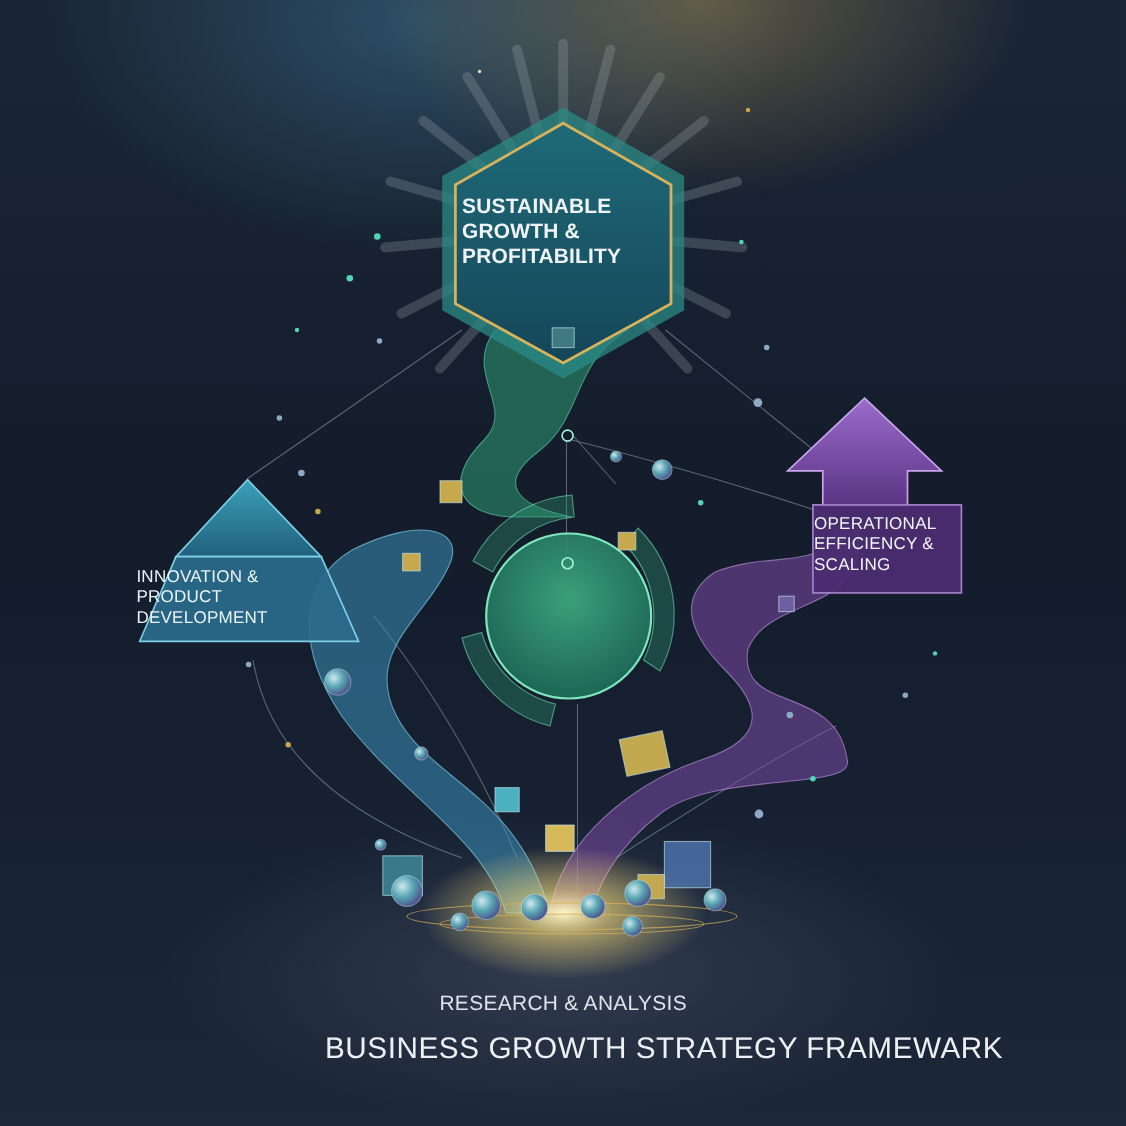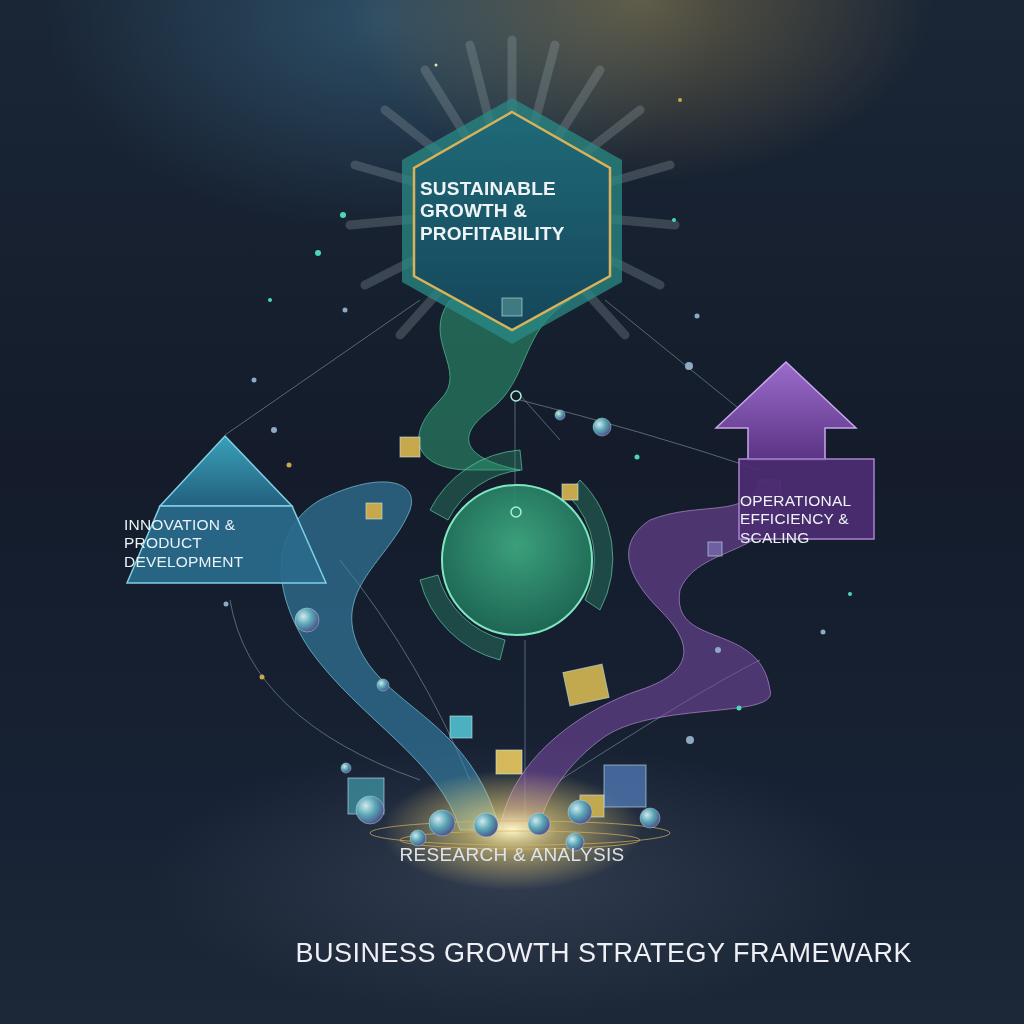--- a/index.html
+++ b/index.html
@@ -8,22 +8,22 @@
     background:
       radial-gradient(ellipse 420px 260px at 640px 0px, rgba(150,130,80,0.55), rgba(0,0,0,0) 70%),
       radial-gradient(ellipse 480px 300px at 380px 20px, rgba(60,110,140,0.55), rgba(0,0,0,0) 70%),
       radial-gradient(ellipse 520px 200px at 512px 880px, rgba(70,80,100,0.55), rgba(0,0,0,0) 70%),
       linear-gradient(180deg,#1a2636 0%,#141c2b 45%,#172234 80%,#1c2737 100%);}
   svg.art{position:absolute;left:0;top:0;}
   .label{position:absolute;color:#eef4f6;text-align:left;font-weight:bold;letter-spacing:0.2px;line-height:1.18;}
   .hex-label{left:420px;top:178px;width:184px;font-size:19px;}
   .tri-label{left:124px;top:516px;width:180px;font-size:15.5px;font-weight:normal;color:#e8f3f6;}
   .circle-label{left:415px;top:538px;width:200px;font-size:16px;font-weight:normal;}
-  .box-label{left:740px;top:492px;width:134px;font-size:15.5px;font-weight:normal;}
-  .sub-label{position:absolute;left:312px;top:844px;width:400px;text-align:center;color:#dfe3ea;font-size:19px;letter-spacing:0.3px;}
+  .box-label{left:740px;top:468px;width:134px;font-size:15.5px;font-weight:normal;}
+  .sub-label{position:absolute;left:312px;top:902px;width:400px;text-align:center;color:#dfe3ea;font-size:19px;letter-spacing:0.3px;}
   .title{position:absolute;left:112px;top:938px;width:800px;text-align:right;color:#eef0f4;font-size:27px;letter-spacing:0.5px;}
 </style>
 </head>
 <body>
 
 <div class="canvas">
   <svg class="art" width="1024" height="1024" viewBox="0 0 1024 1024">
     <defs>
       <linearGradient id="hexFill" x1="0" y1="0" x2="0" y2="1">
         <stop offset="0" stop-color="#1f6a78"></stop>

